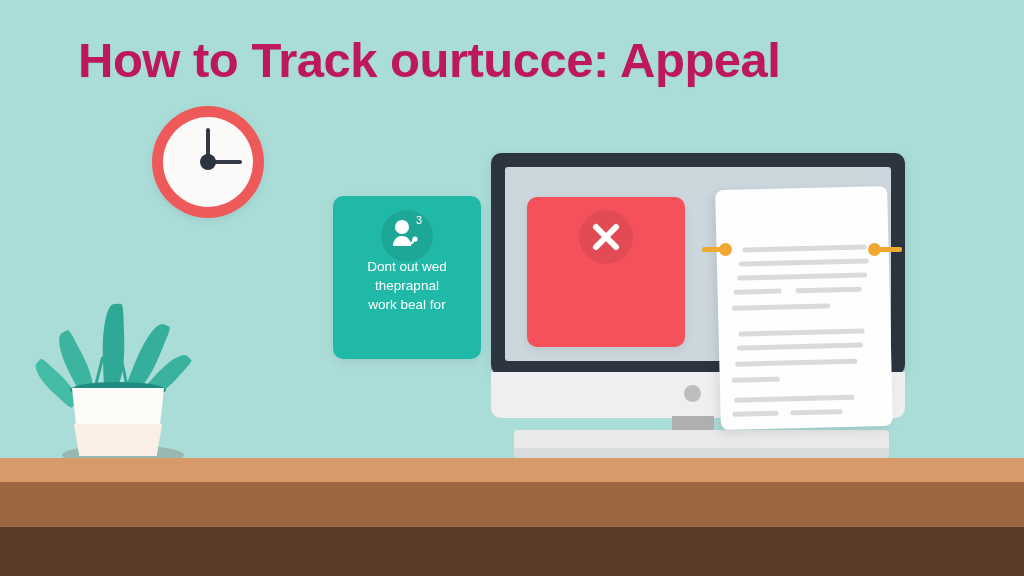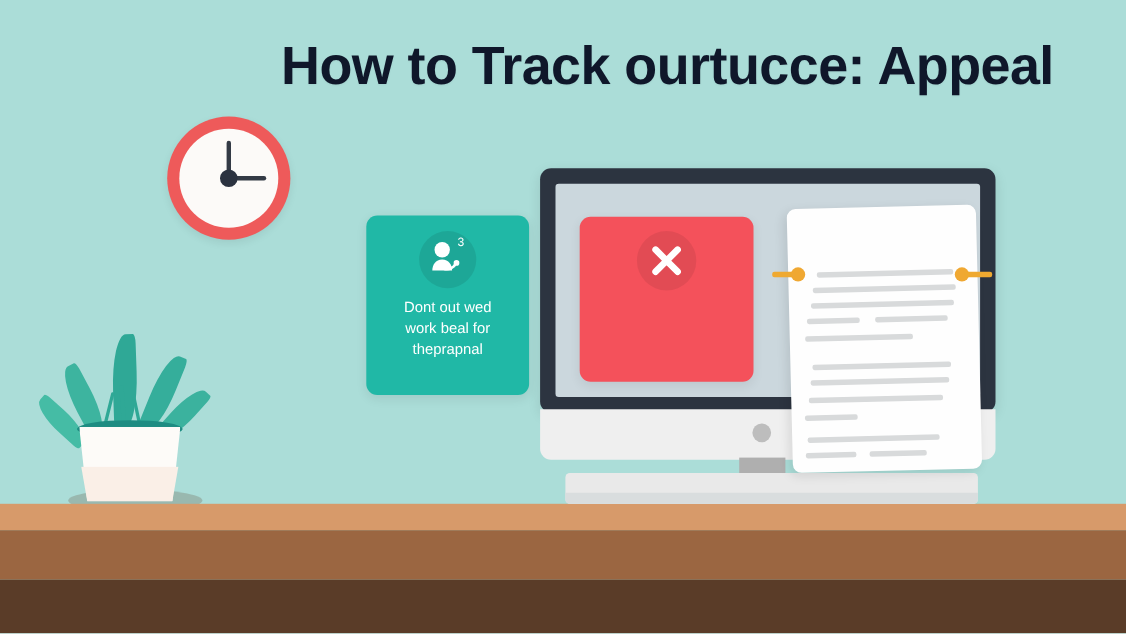--- a/index.html
+++ b/index.html
@@ -26,28 +26,27 @@
     width: 1024px; height: 470px;
     background: #ABDDD8;
   }
 
   
   .headline {
     position: absolute;
     left: 78px;
     top: 34px;
     width: 880px;
-    color: #0f172a;
+    color: #be185d;
     font-size: 49px;
     font-weight: bold;
     letter-spacing: -0.5px;
     line-height: 1.1;
     white-space: nowrap;
     text-shadow: 0 1px 2px rgba(0,0,0,0.05);
-    text-align: right;
   }
 
   
   .desk-top {
     position: absolute;
     left: 0; top: 458px;
     width: 1024px; height: 24px;
     background: #D79A6A;
   }
   .desk-edge {
@@ -238,21 +237,21 @@
   }
   .card-text {
     position: absolute;
     left: 8px; right: 8px;
     font-size: 13.5px;
     line-height: 19px;
     font-weight: 400;
     color: #FFFFFF;
     filter: blur(0.18px);
   }
-  .card-teal .card-text { top: 74px; }
+  .card-teal .card-text { top: 61px; }
   .card-red .card-text  { top: 74px; }
 
   
   .doc {
     position: absolute;
     left: 718px; top: 188px;
     width: 172px; height: 240px;
     background: #FEFEFE;
     border-radius: 8px;
     transform: rotate(-1.4deg);
@@ -337,22 +336,22 @@
       <svg width="52" height="52" viewBox="0 0 52 52" aria-hidden="true">
         <circle cx="21" cy="17" r="7" fill="#FFFFFF"></circle>
         <path d="M21 26 C15 26 12 31 12 36 L30 36 C30 31 27 26 21 26 Z" fill="#FFFFFF"></path>
         <path d="M22 34 C27 36 32 33 33 30" stroke="#FFFFFF" stroke-width="2.4" fill="none" stroke-linecap="round"></path>
         <circle cx="34" cy="29" r="2.6" fill="#FFFFFF"></circle>
         <text x="35" y="14" font-size="11" fill="#FFFFFF" font-family="Liberation Sans, sans-serif">3</text>
       </svg>
     </div>
     <div class="card-text">
       <div>Dont out wed</div>
+      <div>theprapnal</div>
       <div>work beal for</div>
-      <div>theprapnal</div>
     </div>
   </div>
 
   <div class="card card-red">
     <div class="card-icon-circle">
       <svg width="54" height="54" viewBox="0 0 54 54" aria-hidden="true">
         <path d="M17 17 L37 37 M37 17 L17 37" stroke="#FFFFFF" stroke-width="6" stroke-linecap="round"></path>
       </svg>
     </div>
   </div>

